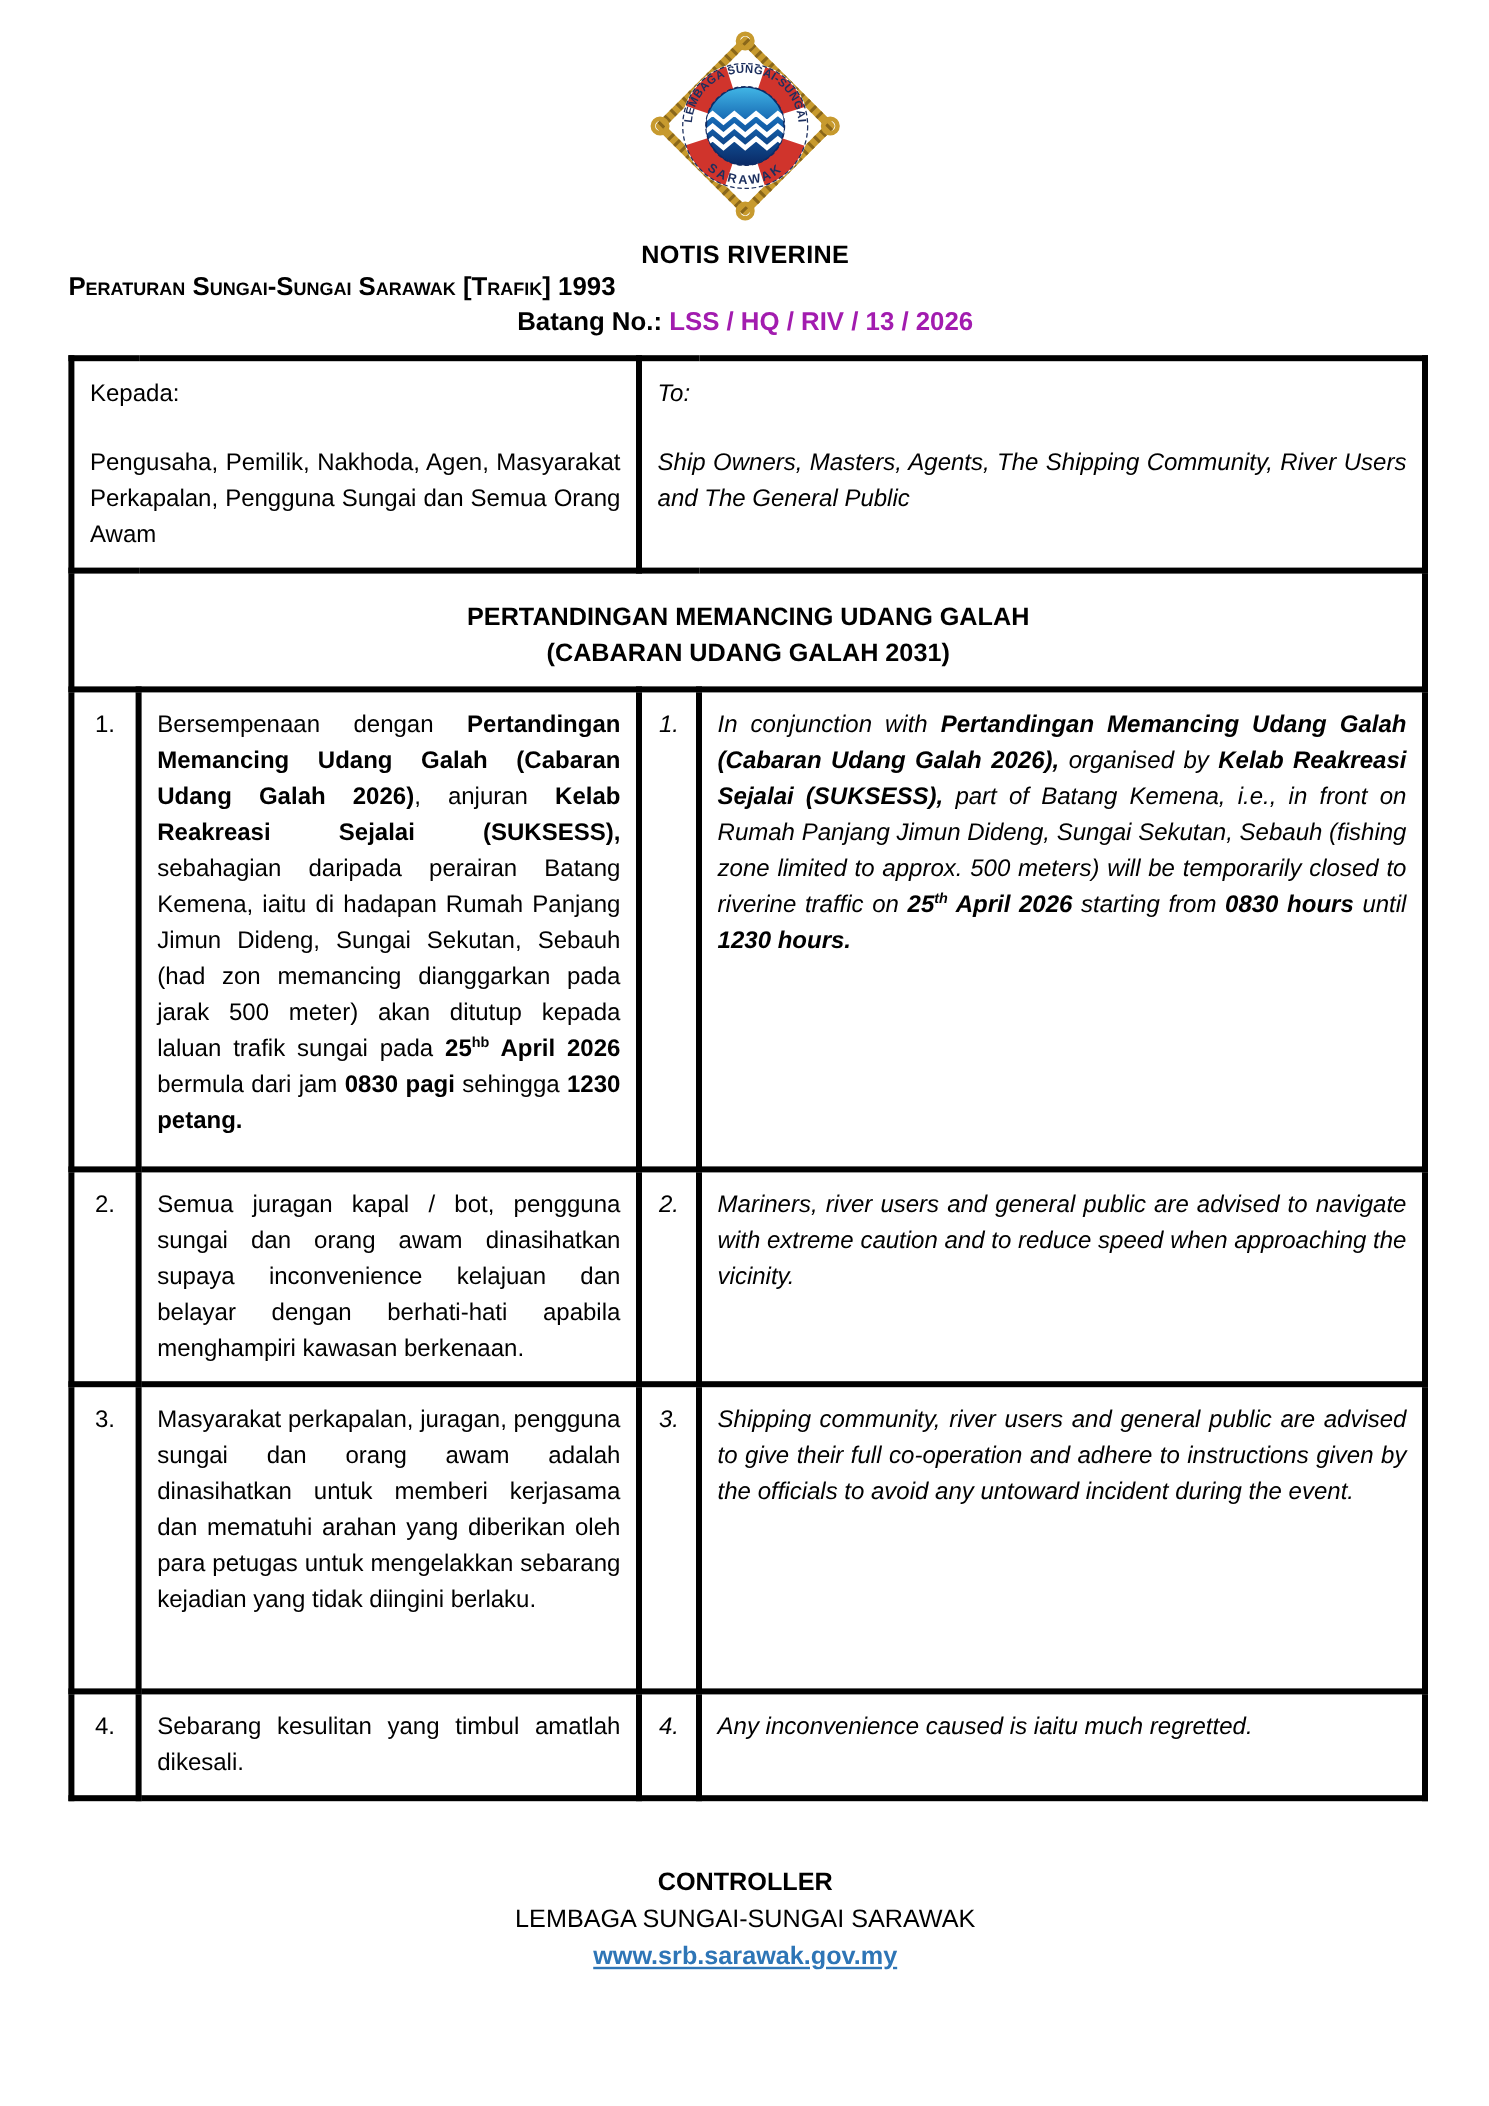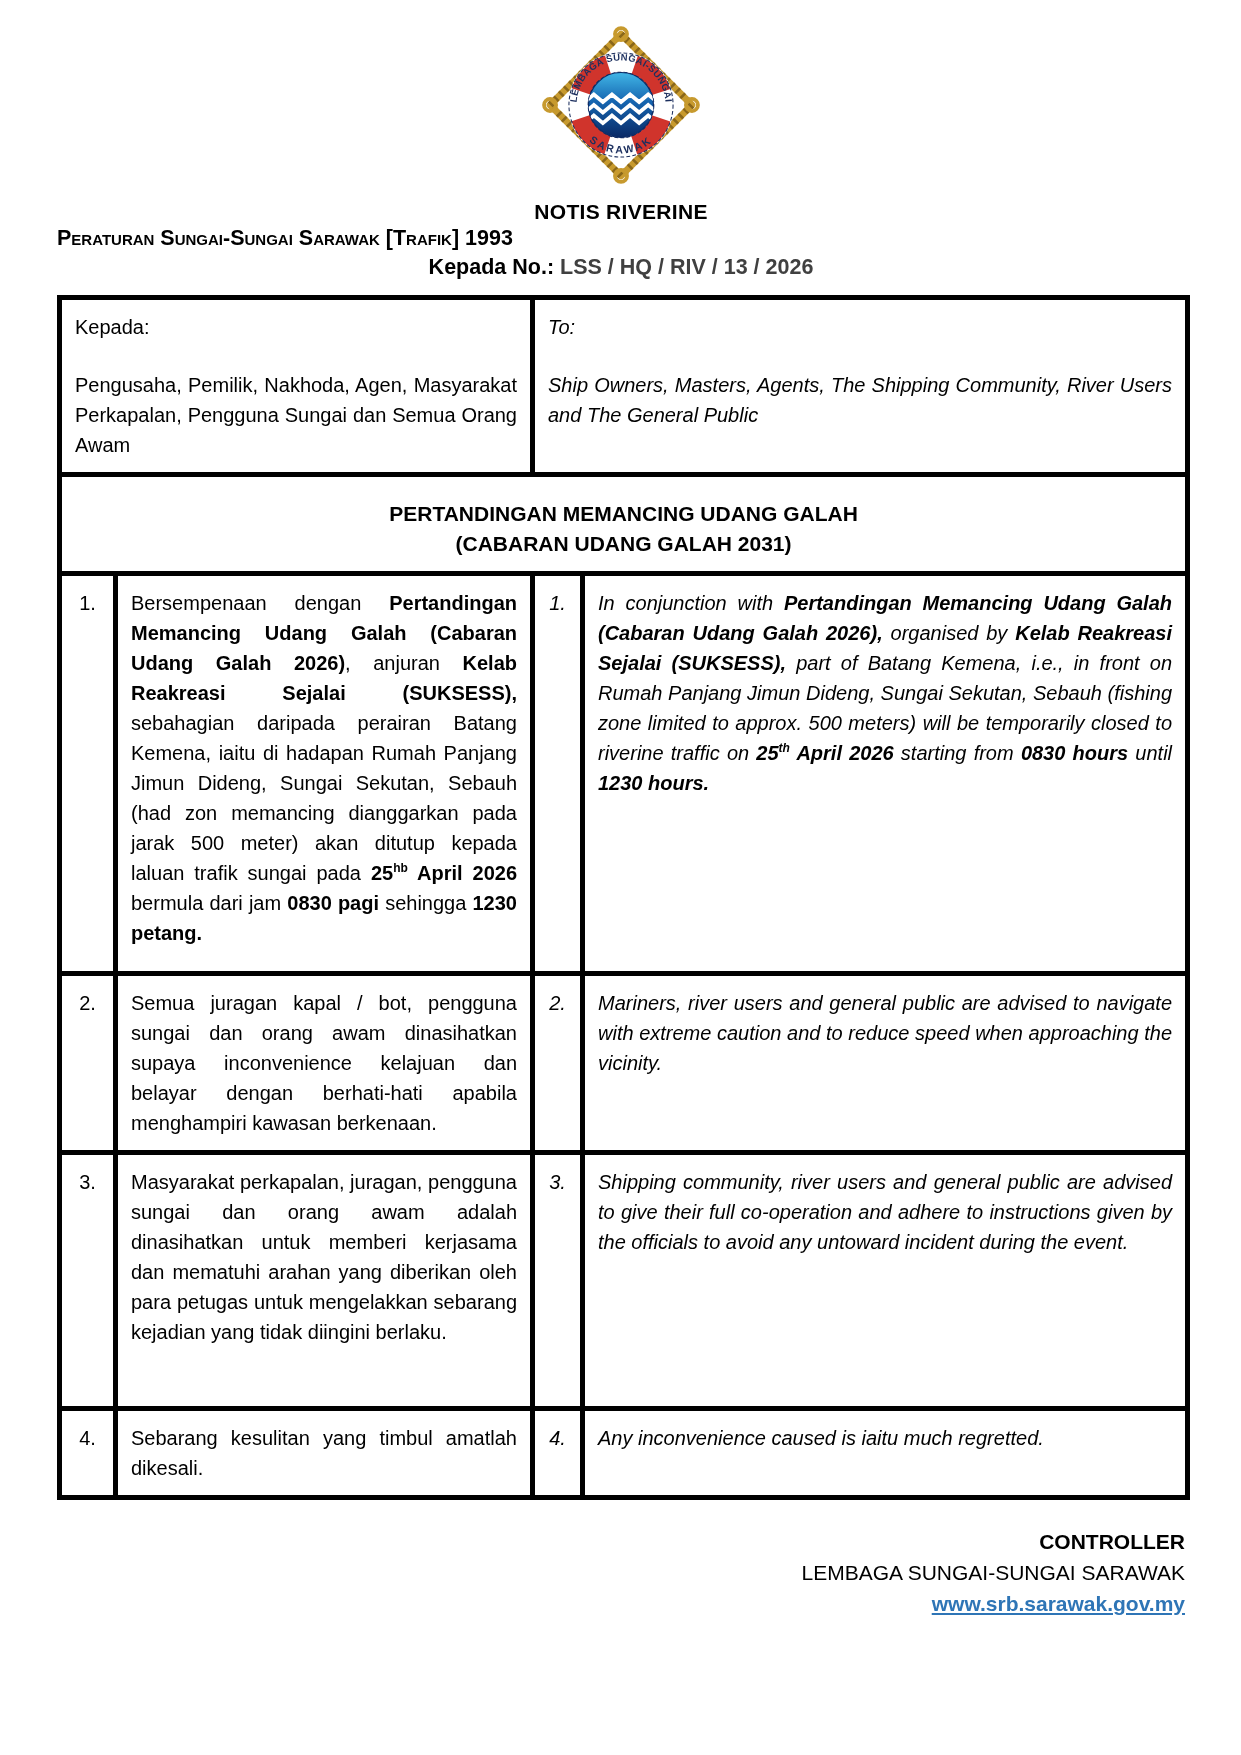--- a/index.html
+++ b/index.html
@@ -9,21 +9,21 @@
     font-family:"Liberation Sans","DejaVu Sans",sans-serif;
     color:#000;
   }
   .page { width:1241px; height:1755px; padding:22px 56px 0 57px; overflow:hidden; }
 
   .logo-wrap { text-align:center; }
 
   .doc-title   { text-align:center; font-size:21px; font-weight:bold; margin-top:8px; letter-spacing:.3px; }
   .doc-reg     { text-align:left; font-size:21.5px; font-weight:bold; font-variant:small-caps; margin-top:2px; }
   .doc-no      { text-align:center; font-size:21.5px; font-weight:bold; margin-top:4px; }
-  .doc-no .no-value { color:#404040; }
+  .doc-no .no-value { color:#a21caf; }
 
   table.notice-table {
     border-collapse:collapse; table-layout:fixed;
     width:1128px; margin-top:15px;
   }
   .c-num1{width:56px} .c-malay{width:417px} .c-num2{width:50px} .c-english{width:605px}
   .notice-table td {
     border:5px solid #000000; vertical-align:top;
     padding:12px 13px; font-size:20px; line-height:30px;
   }
@@ -38,21 +38,21 @@
   .italic { font-style:italic; }
   .justify{ text-align:justify; }
   .recipients-body { margin-top:28px; }
   td.subject-cell {
     text-align:center; font-weight:bold; font-size:21px;
     padding-top:22px; padding-bottom:12px;
   }
   .bold { font-weight:bold; }
   sup { font-size:.6em; vertical-align:super; line-height:0; }
 
-  .footer { text-align:right; margin-top:26px; font-size:21px; line-height:31px; }
+  .footer { text-align:center; margin-top:52px; font-size:21px; line-height:31px; }
   .footer .controller { font-weight:bold; }
   .footer a { color:#2e75b6; font-weight:bold; text-decoration:underline; cursor:pointer; }
 </style>
 </head>
 <body>
 
 <div class="page">
 
   <div class="logo-wrap">
     <svg width="166" height="166" viewBox="-10 -10 220 220">
@@ -99,21 +99,21 @@
       </text>
       <text font-size="14" font-weight="bold" fill="#1c2f5e" letter-spacing="3" font-family="Liberation Sans, DejaVu Sans, sans-serif">
         <textPath href="#botArc" startOffset="50%" text-anchor="middle">SARAWAK</textPath>
       </text>
     </svg>
   </div>
 
   <div class="doc-title">NOTIS RIVERINE</div>
   <div class="doc-reg">Peraturan Sungai-Sungai Sarawak [Trafik] 1993</div>
   <div class="doc-no">
-    <span>Kepada No.:</span>
+    <span>Batang No.:</span>
     <span class="no-value">LSS / HQ / RIV / 13 / 2026</span>
   </div>
 
   <table class="notice-table">
     <colgroup>
         <col class="c-num1">
         <col class="c-malay">
         <col class="c-num2">
         <col class="c-english">
       </colgroup>

